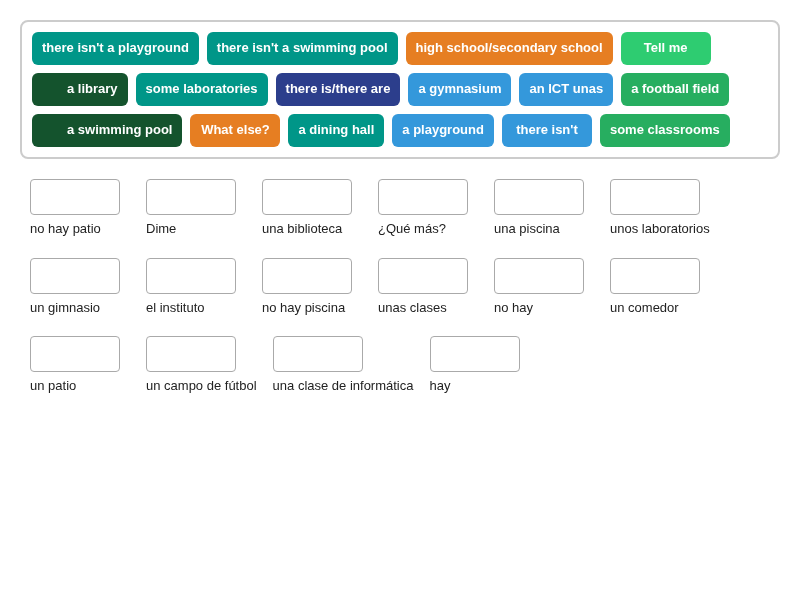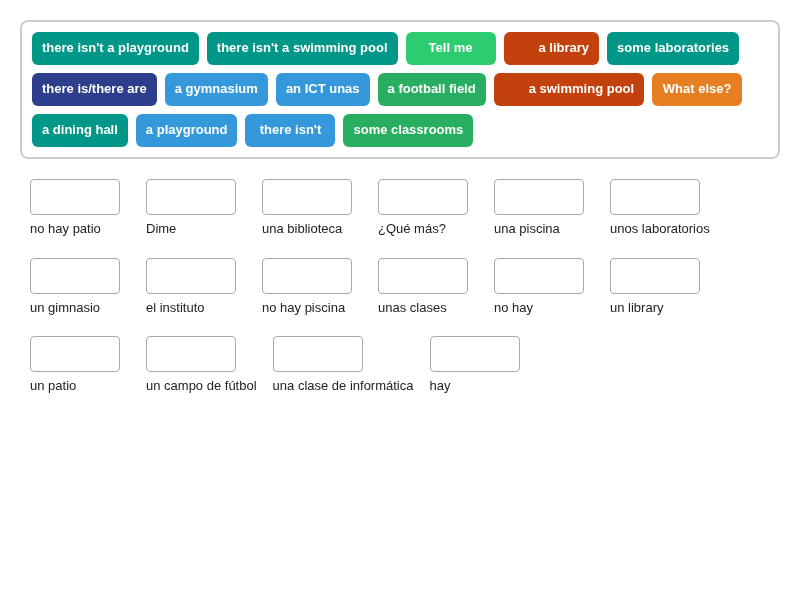--- a/index.html
+++ b/index.html
@@ -32,21 +32,21 @@
       color: #fff;
       text-align: center;
       min-width: 90px;
       cursor: pointer;
       line-height: 1.3;
     }
 
     .card-teal      { background: #009688; }
     .card-orange    { background: #e67e22; }
     .card-green     { background: #2ecc71; }
-    .card-purple    { background: #c2410c; padding-left: 35px; }
+    .card-purple    { background: #14532d; padding-left: 35px; }
     .card-dark-blue { background: #2c3e8c; }
     .card-blue      { background: #3498db; }
     .card-green2    { background: #27ae60; }
     .card-orange2   { background: #e67e22; }
 
     .bottom-section {
       display: flex;
       flex-direction: column;
       gap: 20px;
       padding: 0 10px;
@@ -81,20 +81,21 @@
       line-height: 1.3;
     }
   </style>
 </head>
 <body>
 
 <div class="top-section">
   <div class="cards-grid" id="cards-grid">
   <div class="card card-teal">there isn't a playground</div>
       <div class="card card-teal">there isn't a swimming pool</div>
+      <div class="card card-orange">high school/secondary school</div>
       <div class="card card-green">Tell me</div>
       <div class="card card-purple">a library</div>
       <div class="card card-teal">some laboratories</div>
       <div class="card card-dark-blue">there is/there are</div>
       <div class="card card-blue">a gymnasium</div>
       <div class="card card-blue">an ICT unas</div>
       <div class="card card-green2">a football field</div>
       <div class="card card-purple">a swimming pool</div>
       <div class="card card-orange2">What else?</div>
       <div class="card card-teal">a dining hall</div>
@@ -147,21 +148,21 @@
       <div class="match-item">
         <div class="drop-box"></div>
         <div class="match-label">unas clases</div>
       </div>
       <div class="match-item">
         <div class="drop-box"></div>
         <div class="match-label">no hay</div>
       </div>
       <div class="match-item">
         <div class="drop-box"></div>
-        <div class="match-label">un library</div>
+        <div class="match-label">un comedor</div>
       </div>
     </div>
     <div class="match-row">
       <div class="match-item">
         <div class="drop-box"></div>
         <div class="match-label">un patio</div>
       </div>
       <div class="match-item">
         <div class="drop-box"></div>
         <div class="match-label">un campo de fútbol</div>

